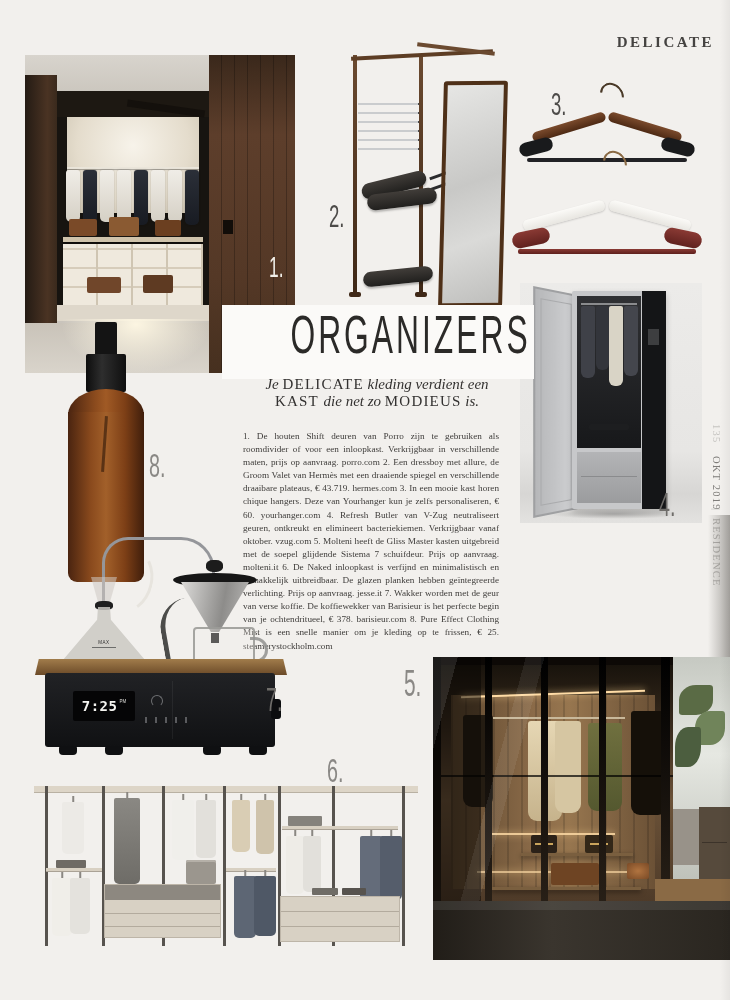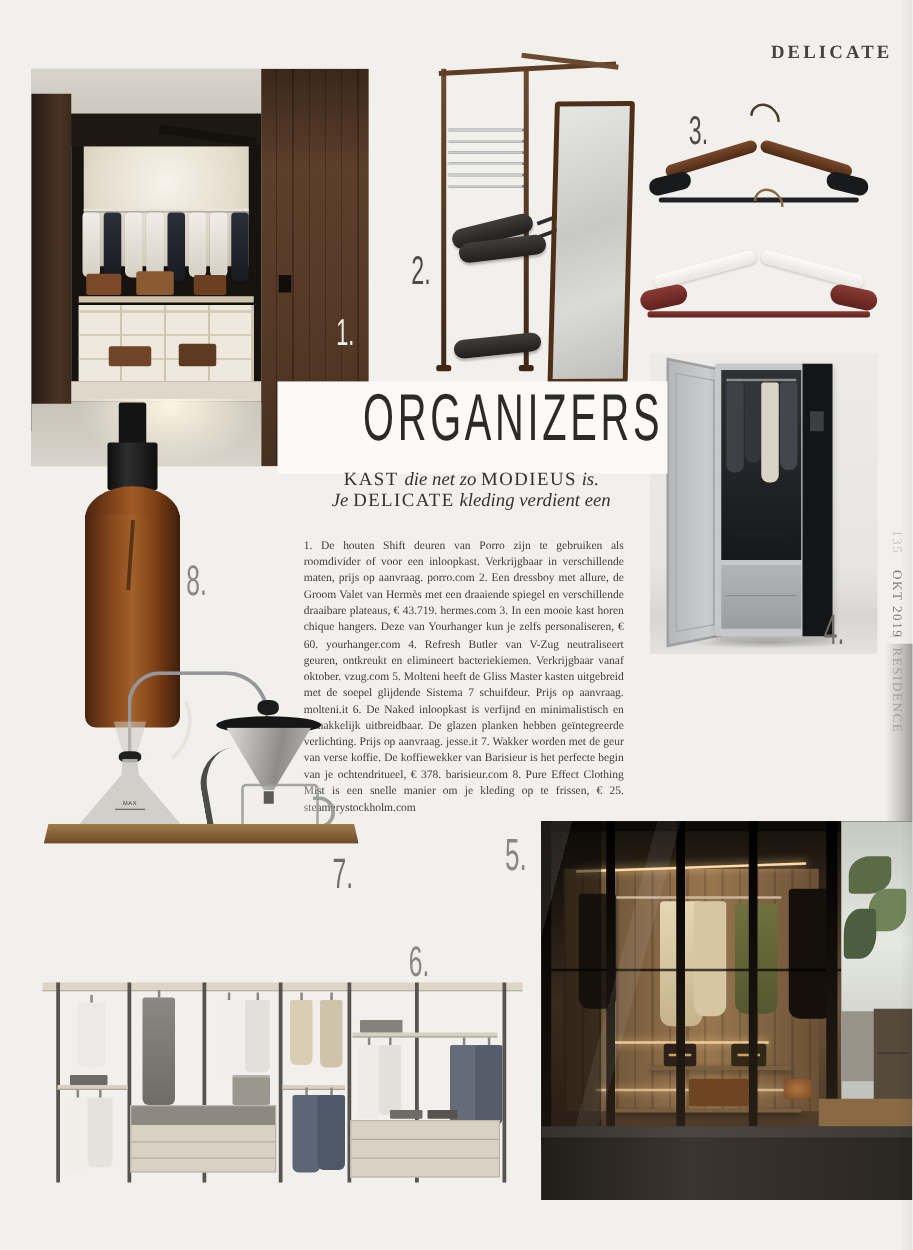--- a/index.html
+++ b/index.html
@@ -327,22 +327,22 @@
       <div class="sc-drawer"></div>
       <div class="sc-side">
         <div class="sc-ctrl"></div>
       </div>
     </div>
   </div>
 
   <div class="abs whitebox"></div>
   <div class="abs headline">ORGANIZERS</div>
   <div class="abs subhead">
+    <div><span class="seg-it">Je </span><span class="seg-caps">DELICATE</span><span class="seg-it"> kleding verdient een</span></div>
     <div><span class="seg-caps">KAST </span><span class="seg-it">die net zo </span><span class="seg-caps">MODIEUS</span><span class="seg-it"> is.</span></div>
-    <div><span class="seg-it">Je </span><span class="seg-caps">DELICATE</span><span class="seg-it"> kleding verdient een</span></div>
   </div>
 
   <div class="abs bodytext">1. De houten Shift deuren van Porro zijn te gebruiken als roomdivider of voor een inloopkast. Verkrijgbaar in verschillende maten, prijs op aanvraag. porro.com 2. Een dressboy met allure, de Groom Valet van Hermès met een draaiende spiegel en verschillende draaibare plateaus, € 43.719. hermes.com 3. In een mooie kast horen chique hangers. Deze van Yourhanger kun je zelfs personaliseren, € 60. yourhanger.com 4. Refresh Butler van V-Zug neutraliseert geuren, ontkreukt en elimineert bacteriekiemen. Verkrijgbaar vanaf oktober. vzug.com 5. Molteni heeft de Gliss Master kasten uitgebreid met de soepel glijdende Sistema 7 schuifdeur. Prijs op aanvraag. molteni.it 6. De Naked inloopkast is verfijnd en minimalistisch en gemakkelijk uitbreidbaar. De glazen planken hebben geïntegreerde verlichting. Prijs op aanvraag. jesse.it 7. Wakker worden met de geur van verse koffie. De koffiewekker van Barisieur is het perfecte begin van je ochtendritueel, € 378. barisieur.com 8. Pure Effect Clothing Mist is een snelle manier om je kleding op te frissen, € 25. steamerystockholm.com</div>
 
   <div class="abs bottle">
     <div class="b-captop"></div>
     <div class="b-capmid"></div>
     <div class="b-shoulder"></div>
     <div class="b-body"></div>
     <div class="b-tube"></div>
@@ -359,20 +359,33 @@
     </div>
     <div class="c-arm"></div>
     <div class="c-knob"></div>
     <div class="c-ring"></div>
     <div class="c-cone"></div>
     <div class="c-tap"></div>
     <div class="c-cup">
       <div class="c-cuph"></div>
     </div>
     <div class="c-tray"></div>
+    <div class="c-base">
+      <div class="c-clock">
+        <span class="c-time">7:25</span>
+        <span class="c-pm">PM</span>
+      </div>
+      <div class="c-dial"></div>
+      <div class="c-marks"></div>
+      <div class="c-knobside"></div>
+      <div class="c-foot" style="left:14px;"></div>
+      <div class="c-foot" style="left:60px;"></div>
+      <div class="c-foot" style="left:158px;"></div>
+      <div class="c-foot" style="left:204px;"></div>
+    </div>
   </div>
 
   <div class="abs wardrobe">
     <div class="w-top"></div>
     <div class="w-post" style="left:15px;"></div>
     <div class="w-post" style="left:72px;"></div>
     <div class="w-post" style="left:132px;"></div>
     <div class="w-post" style="left:193px;"></div>
     <div class="w-post" style="left:248px;"></div>
     <div class="w-post" style="left:302px;"></div>

